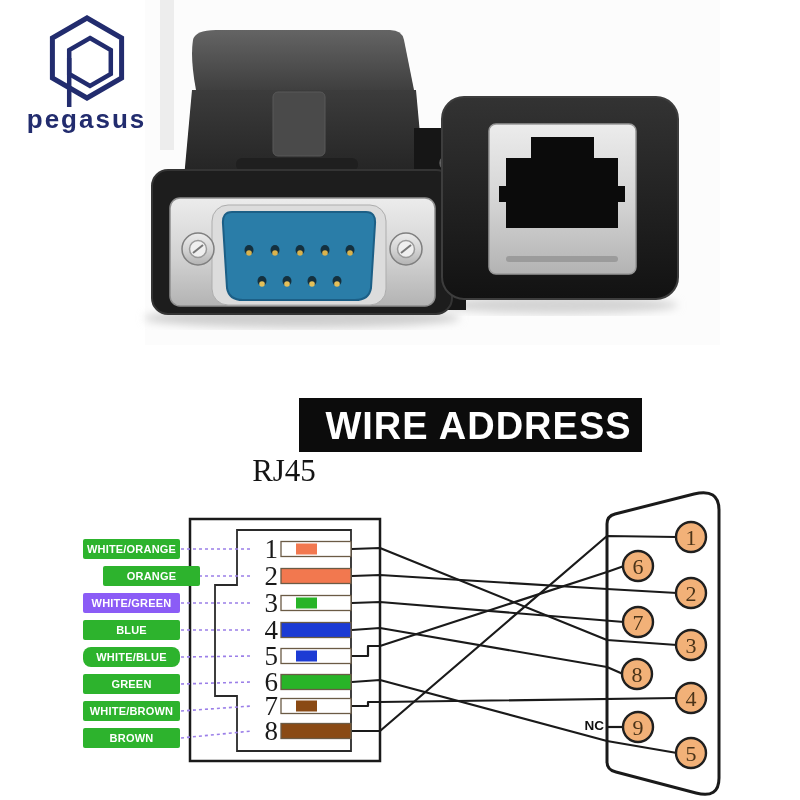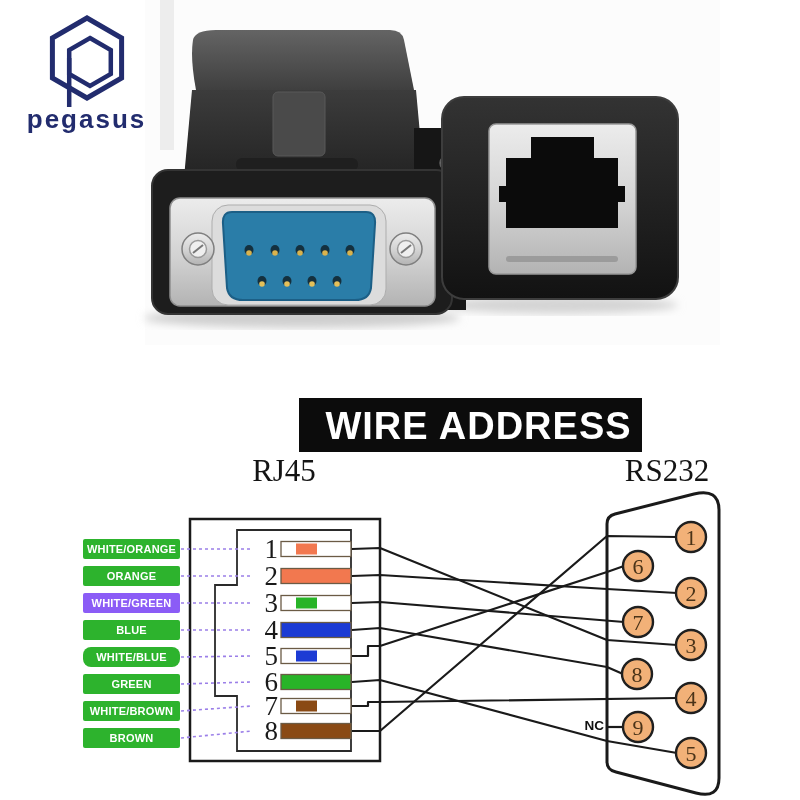--- a/index.html
+++ b/index.html
@@ -130,24 +130,23 @@
         <polygon points="63,28 83.8,40 83.8,64 63,76 42.2,64 42.2,40" stroke-width="4.5"></polygon>
         <line x1="42.2" y1="48" x2="42.2" y2="97" stroke-width="4.5"></line>
       </g>
     </svg>
     <div class="brand" style="color: rgb(34, 44, 110);">pegasus</div>
   </div>
 
   <div class="banner" style="background: rgb(12, 12, 12); color: rgb(255, 255, 255); padding-left: 16px;">WIRE ADDRESS</div>
 
   <div id="lbl-rj45" class="conn-label">RJ45</div>
-  <div id="lbl-rs232" class="conn-label">RS232</div>
 
   <div class="wire-label" style="top: 539px; background: rgb(45, 179, 45);">WHITE/ORANGE</div>
-  <div class="wire-label" style="top: 566px; background: rgb(45, 179, 45);">ORANGE</div>
+  <div class="wire-label" style="top: 566px; background: rgb(45, 179, 45); margin-left: 20px;">ORANGE</div>
   <div class="wire-label" style="top: 593px; background: #8b5cf6;">WHITE/GREEN</div>
   <div class="wire-label" style="top: 620px; background: rgb(45, 179, 45);">BLUE</div>
   <div class="wire-label" style="top: 647px; background: rgb(45, 179, 45); border-radius: 8px;">WHITE/BLUE</div>
   <div class="wire-label" style="top: 674px; background: rgb(45, 179, 45);">GREEN</div>
   <div class="wire-label" style="top: 701px; background: rgb(45, 179, 45);">WHITE/BROWN</div>
   <div class="wire-label" style="top: 728px; background: rgb(45, 179, 45);">BROWN</div>
 
   <div class="nc">NC</div>
 
   <svg id="wiring" class="abs" width="800" height="800" viewBox="0 0 800 800">

